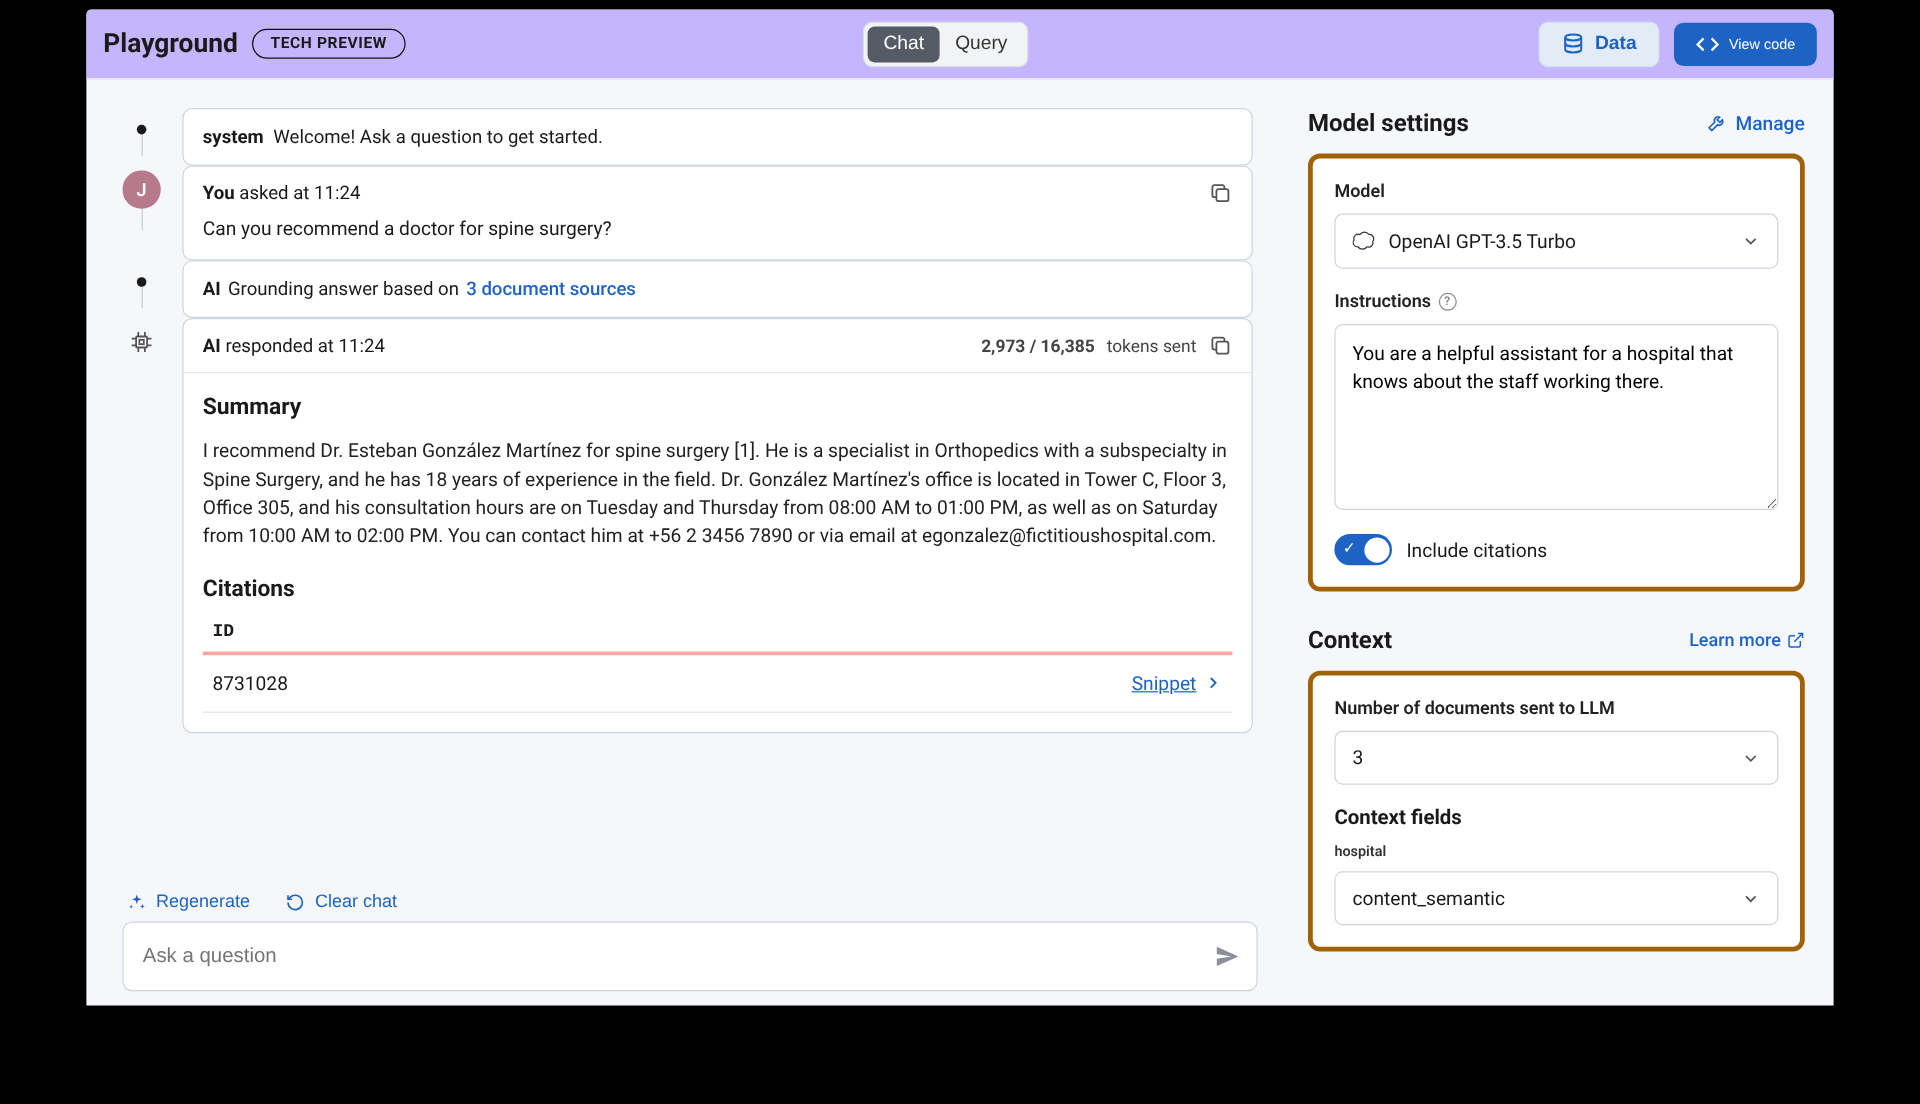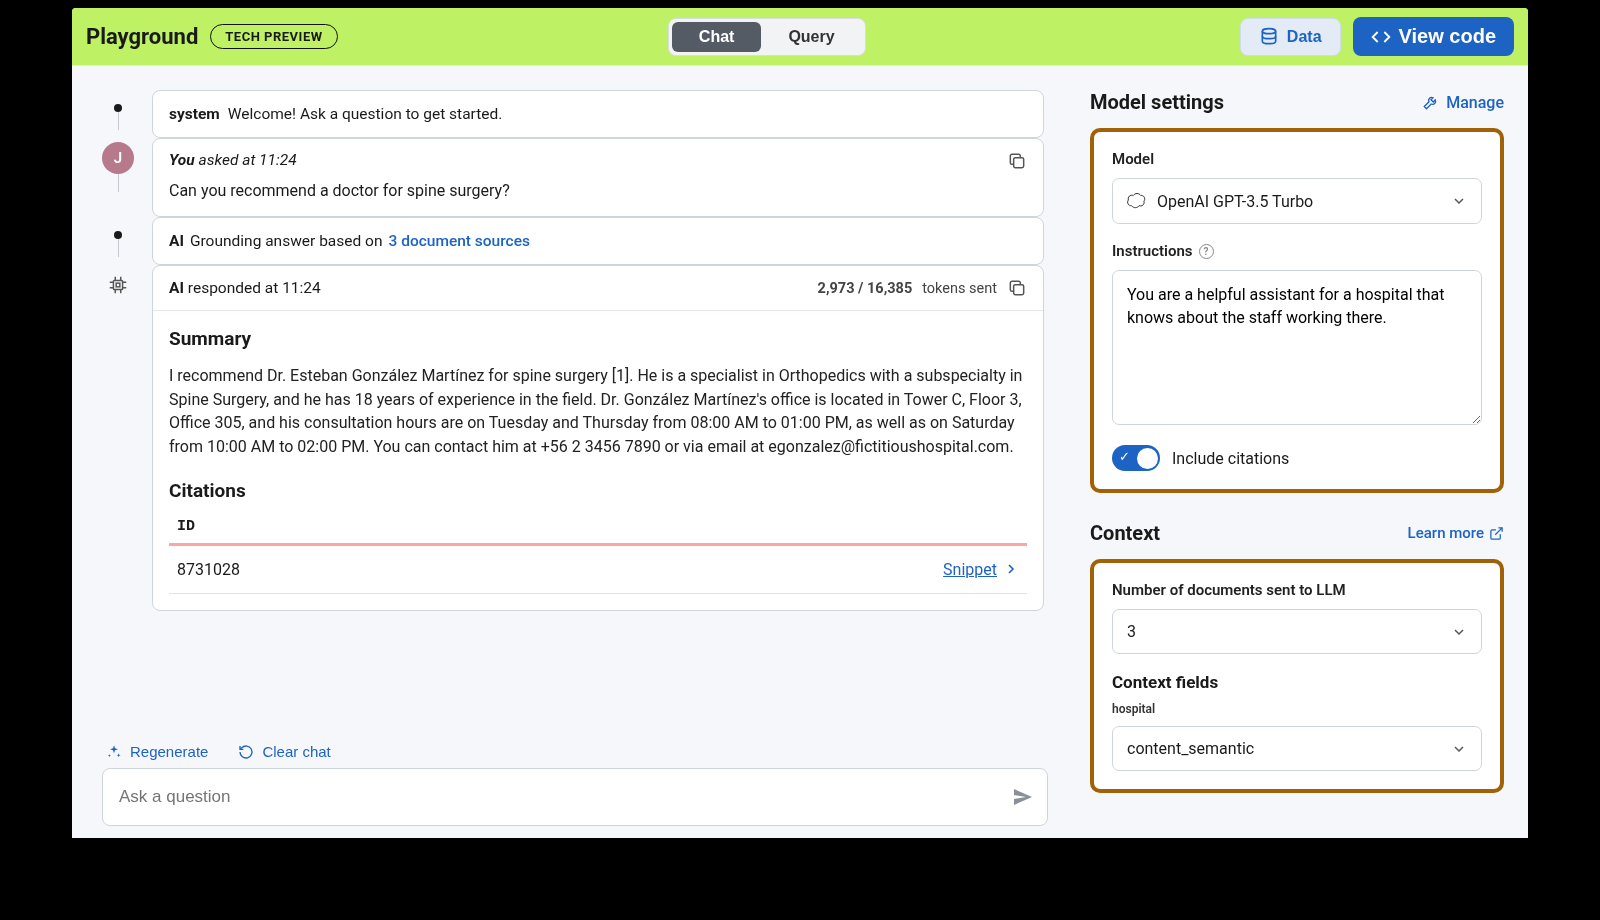--- a/index.html
+++ b/index.html
@@ -15,21 +15,21 @@
     height: 830px;
     margin: 8px auto 0;
     background: #f5f7fa;
     border-radius: 4px 4px 0 0;
     overflow: hidden;
     display: flex;
     flex-direction: column;
   }
   .topbar {
     height: 58px;
-    background: #bef264;
+    background: #c4b5fd;
     display: flex;
     align-items: center;
     padding: 0 14px;
     gap: 12px;
     border-bottom: 1px solid #e5e7eb;
   }
   .title {
     font-size: 22px;
     font-weight: 700;
   }
@@ -45,25 +45,25 @@
     margin-left: auto;
     margin-right: auto;
     display: flex;
     align-items: center;
     background: #f1f3f5;
     border-radius: 8px;
     padding: 3px;
     border: 1px solid #d9dde2;
   }
   .seg-btn {
-    padding: 6px 27px;
+    padding: 6px 13px;
     border: none;
     background: transparent;
     font-size: 16px;
-    font-weight: 700;
+    font-weight: 400;
     cursor: pointer;
     border-radius: 6px;
     color: #333;
   }
   .seg-btn.active {
     background: #545b64;
     color: #fff;
   }
   .top-right {
     display: flex;
@@ -83,22 +83,22 @@
     border-radius: 8px;
     cursor: pointer;
     margin-left: 44px;
   }
   .view-code-btn {
     display: flex;
     align-items: center;
     gap: 8px;
     background: #1d63c4;
     color: #fff;
-    font-weight: 700;
-    font-size: 20px;
+    font-weight: 400;
+    font-size: 12px;
     padding: 8px 18px;
     border: none;
     border-radius: 8px;
     cursor: pointer;
   }
   .main {
     flex: 1;
     display: flex;
     overflow: hidden;
   }
@@ -180,22 +180,22 @@
     padding: 14px 16px;
     display: flex;
     align-items: center;
     gap: 8px;
     font-size: 15.5px;
   }
   .msg-simple .who { font-weight: 700; }
   .msg-user-head {
     padding: 12px 16px 6px 16px;
     display: flex;
+    align-items: center;
     justify-content: space-between;
-    font-style: italic;
   }
   .msg-user-head .lhs { font-size: 15.5px; }
   .msg-user-head .who { font-weight: 700; }
   .copy-icn {
     width: 20px;
     height: 20px;
     color: #555;
     cursor: pointer;
   }
   .msg-user-body {

